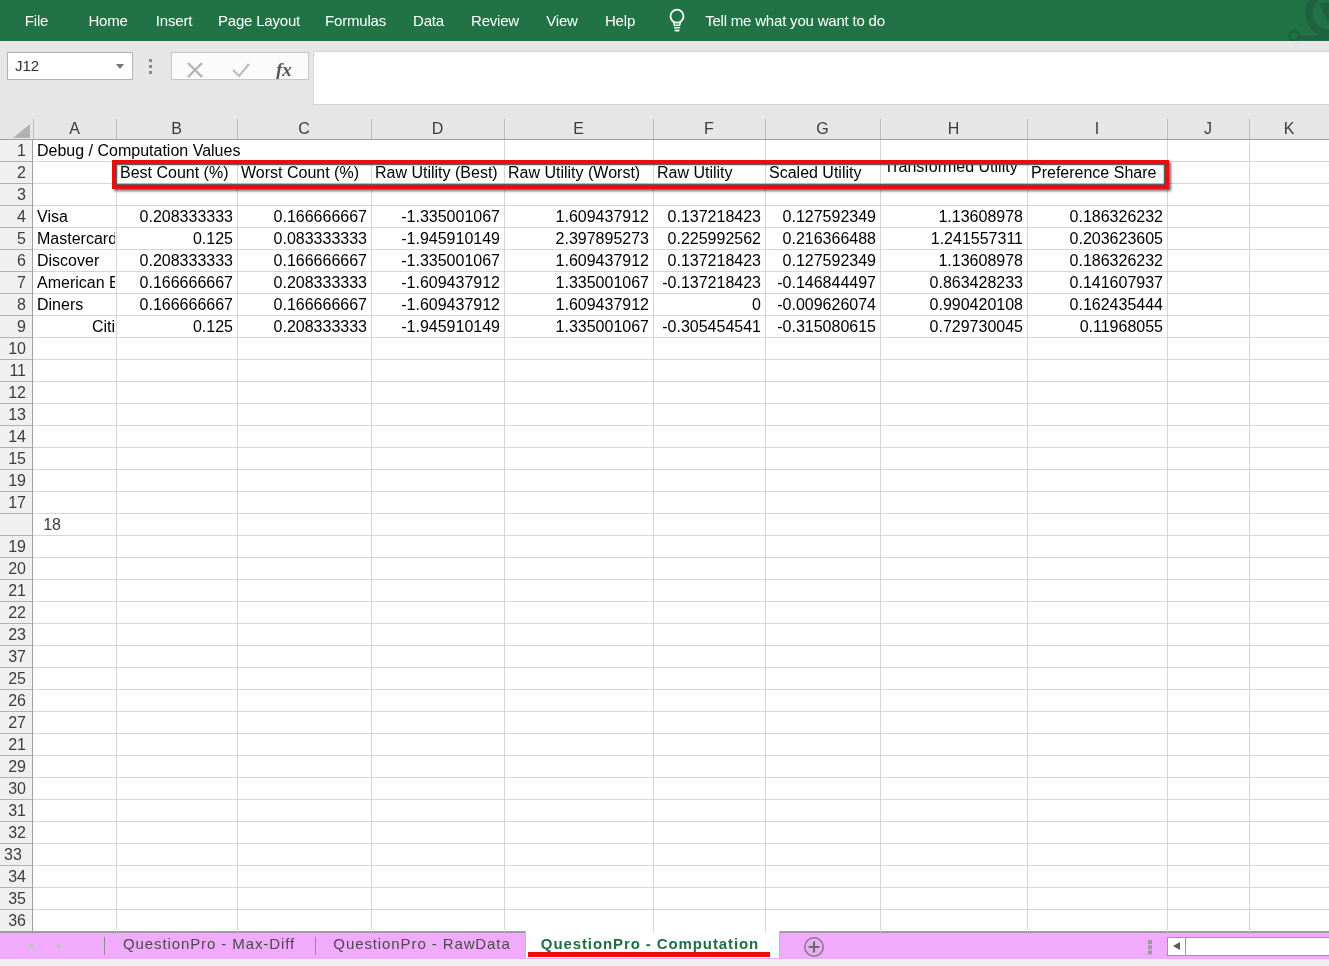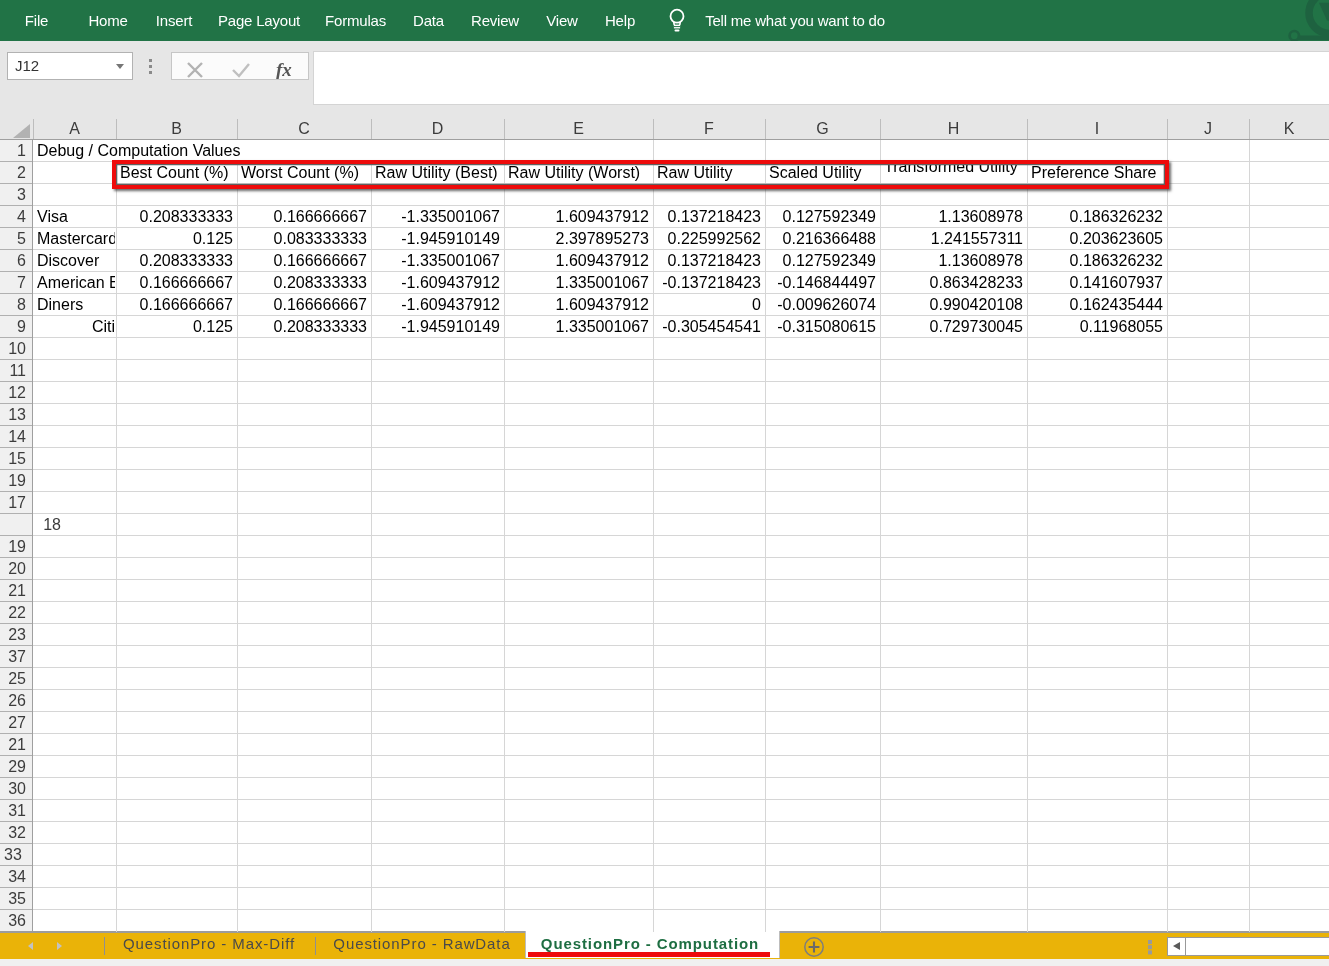--- a/index.html
+++ b/index.html
@@ -23,21 +23,21 @@
   #gutter{left:0;top:140px;width:33px;height:792px;background:#f0f0f0;border-right:1px solid #9f9f9f;box-sizing:border-box;background-image:repeating-linear-gradient(to bottom,transparent 0,transparent 21px,#b0b0b0 21px,#b0b0b0 22px);}
   .rn{position:absolute;left:0;width:26px;height:22px;line-height:22px;text-align:right;font-size:16px;color:#3c3c3c;}
   #grid{left:33px;top:140px;width:1296px;height:792px;background:
         repeating-linear-gradient(to bottom,transparent 0,transparent 21px,#d6d6d6 21px,#d6d6d6 22px);}
   .vline{position:absolute;top:140px;height:792px;width:1px;background:#d6d6d6;}
   .cell{position:absolute;height:22px;line-height:21px;font-size:16px;color:#000;white-space:nowrap;overflow:hidden;z-index:2;}
   .num{text-align:right;}
   #redbox{left:112px;top:159.5px;width:1057px;height:29.5px;border:4.6px solid #ee0b0b;box-sizing:border-box;box-shadow:inset 0 0 0 1.3px #606060,2px 2px 2.5px rgba(55,55,55,0.75);z-index:5;}
   
   #tabtop{left:0;top:931px;width:1329px;height:2px;background:#9c9c9c;}
-  #tabbar{left:0;top:933px;width:1329px;height:26px;background:#eab308;}
+  #tabbar{left:0;top:933px;width:1329px;height:26px;background:#f0abfc;}
   #activetab{left:525px;top:-2px;width:255px;height:27px;background:#fff;border-left:1px solid #bdbdbd;border-right:1px solid #bdbdbd;box-sizing:border-box;}
   .tabtxt{position:absolute;top:0;height:22px;line-height:22px;font-size:15px;letter-spacing:0.9px;color:#4a4a4a;transform:translateX(-50%);white-space:nowrap;}
   .tsep{position:absolute;top:4px;width:1px;height:18px;background:#8f8f8f;}
   #redline{left:528px;top:951.5px;width:242px;height:5px;background:#ee0b0b;}
   #statusbar{left:0;top:959px;width:1329px;height:7px;background:#f0f0f0;}
 </style>
 </head>
 <body>
 
 <div id="ribbon" class="abs">

